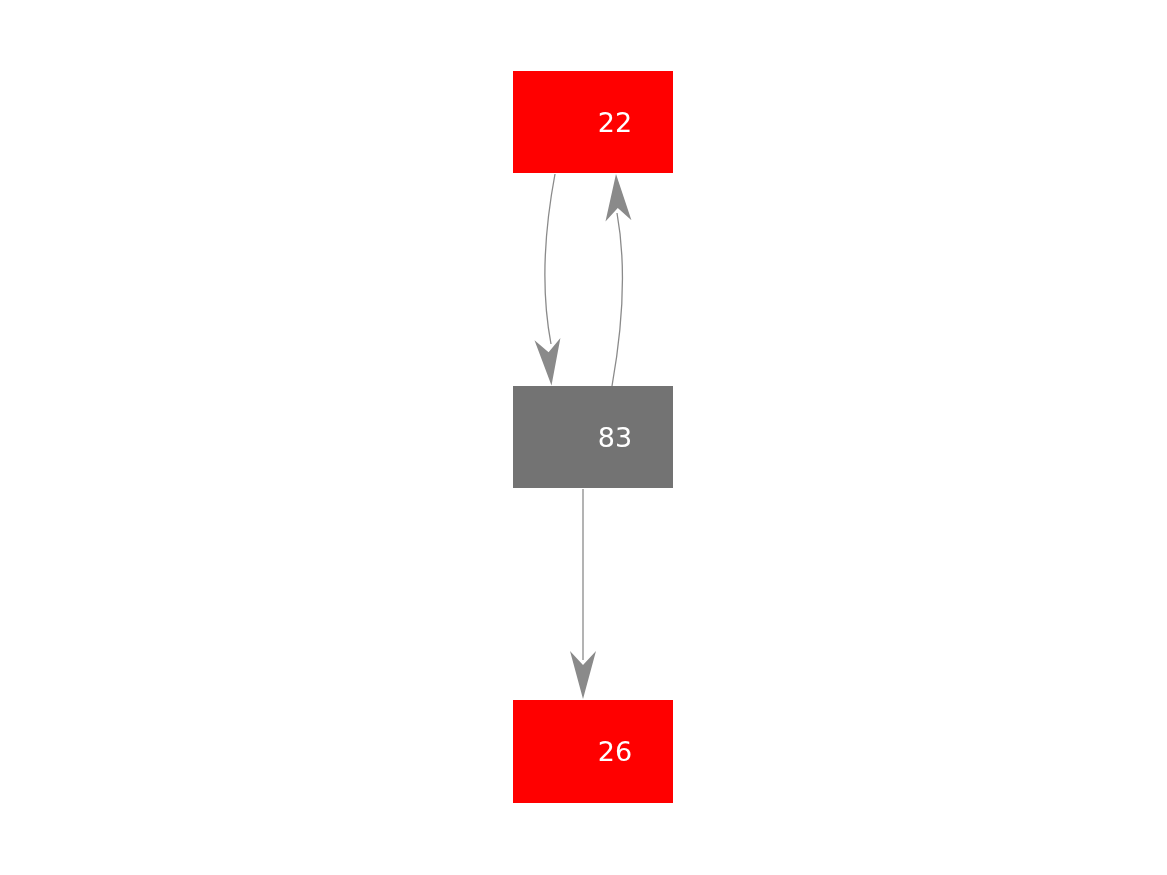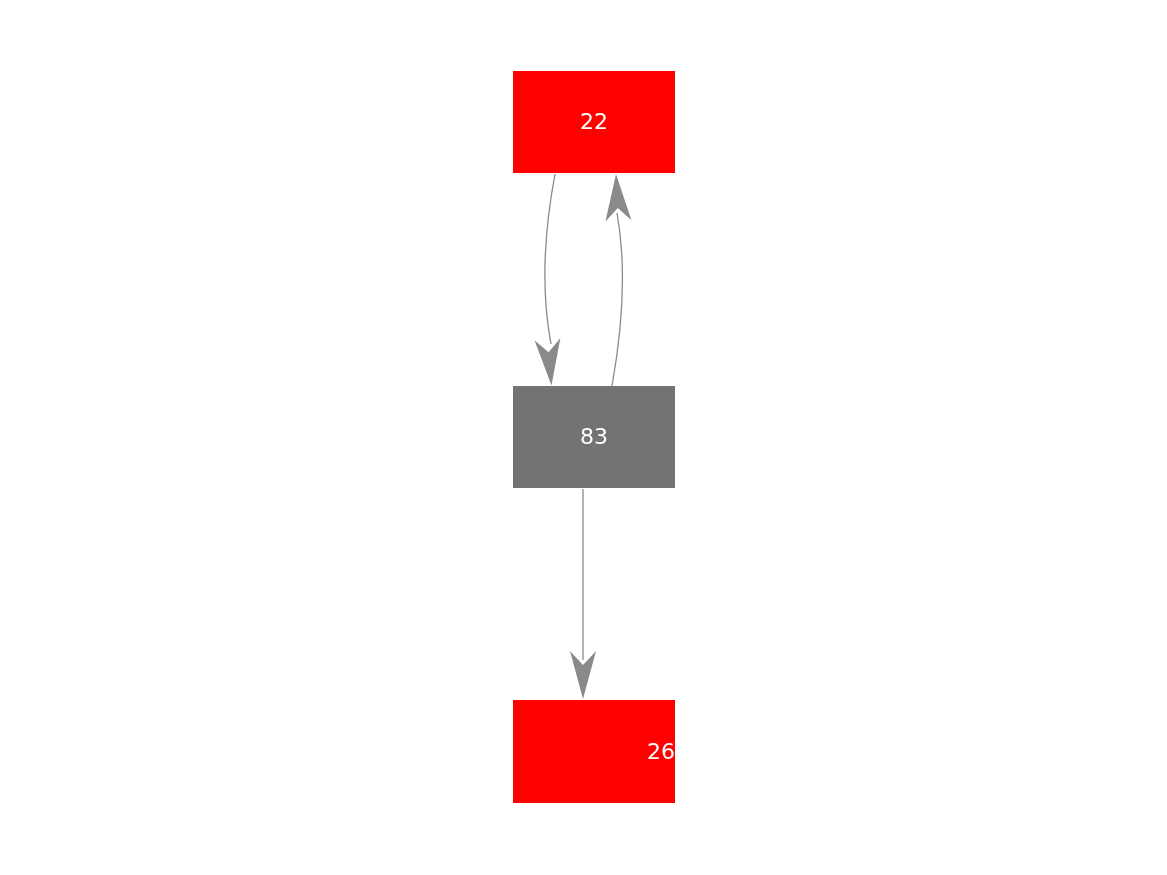--- a/index.html
+++ b/index.html
@@ -19,28 +19,29 @@
     position: absolute;
     left: 0;
     top: 0;
     width: 1167px;
     height: 875px;
     pointer-events: none;
   }
   .node {
     position: absolute;
     left: 513px;
-    width: 162px;
+    width: 116px;
     height: 102px;
     display: flex;
     align-items: center;
     justify-content: center;
-    font-size: 22px;
+    font-size: 27px;
     line-height: 1;
     user-select: none;
+    padding-left: 44px;
   }
   .node-top    { top: 71px; }
   .node-middle { top: 386px; }
   .node-bottom { top: 700px; height: 103px; }
 </style>
 </head>
 <body>
 
 <div class="canvas" style="background: rgb(255, 255, 255);">
 
@@ -63,17 +64,17 @@
   </svg>
 
   <div class="node node-top" style="background: rgb(255, 0, 0); color: rgb(255, 255, 255);">
     <span>22</span>
   </div>
 
   <div class="node node-middle" style="background: #737373; color: rgb(255, 255, 255);">
     <span>83</span>
   </div>
 
-  <div class="node node-bottom" style="background: rgb(255, 0, 0); color: rgb(255, 255, 255); justify-content: flex-end;">
+  <div class="node node-bottom" style="background: rgb(255, 0, 0); color: rgb(255, 255, 255);">
     <span>26</span>
   </div>
 
 </div>
 
 </body></html>

